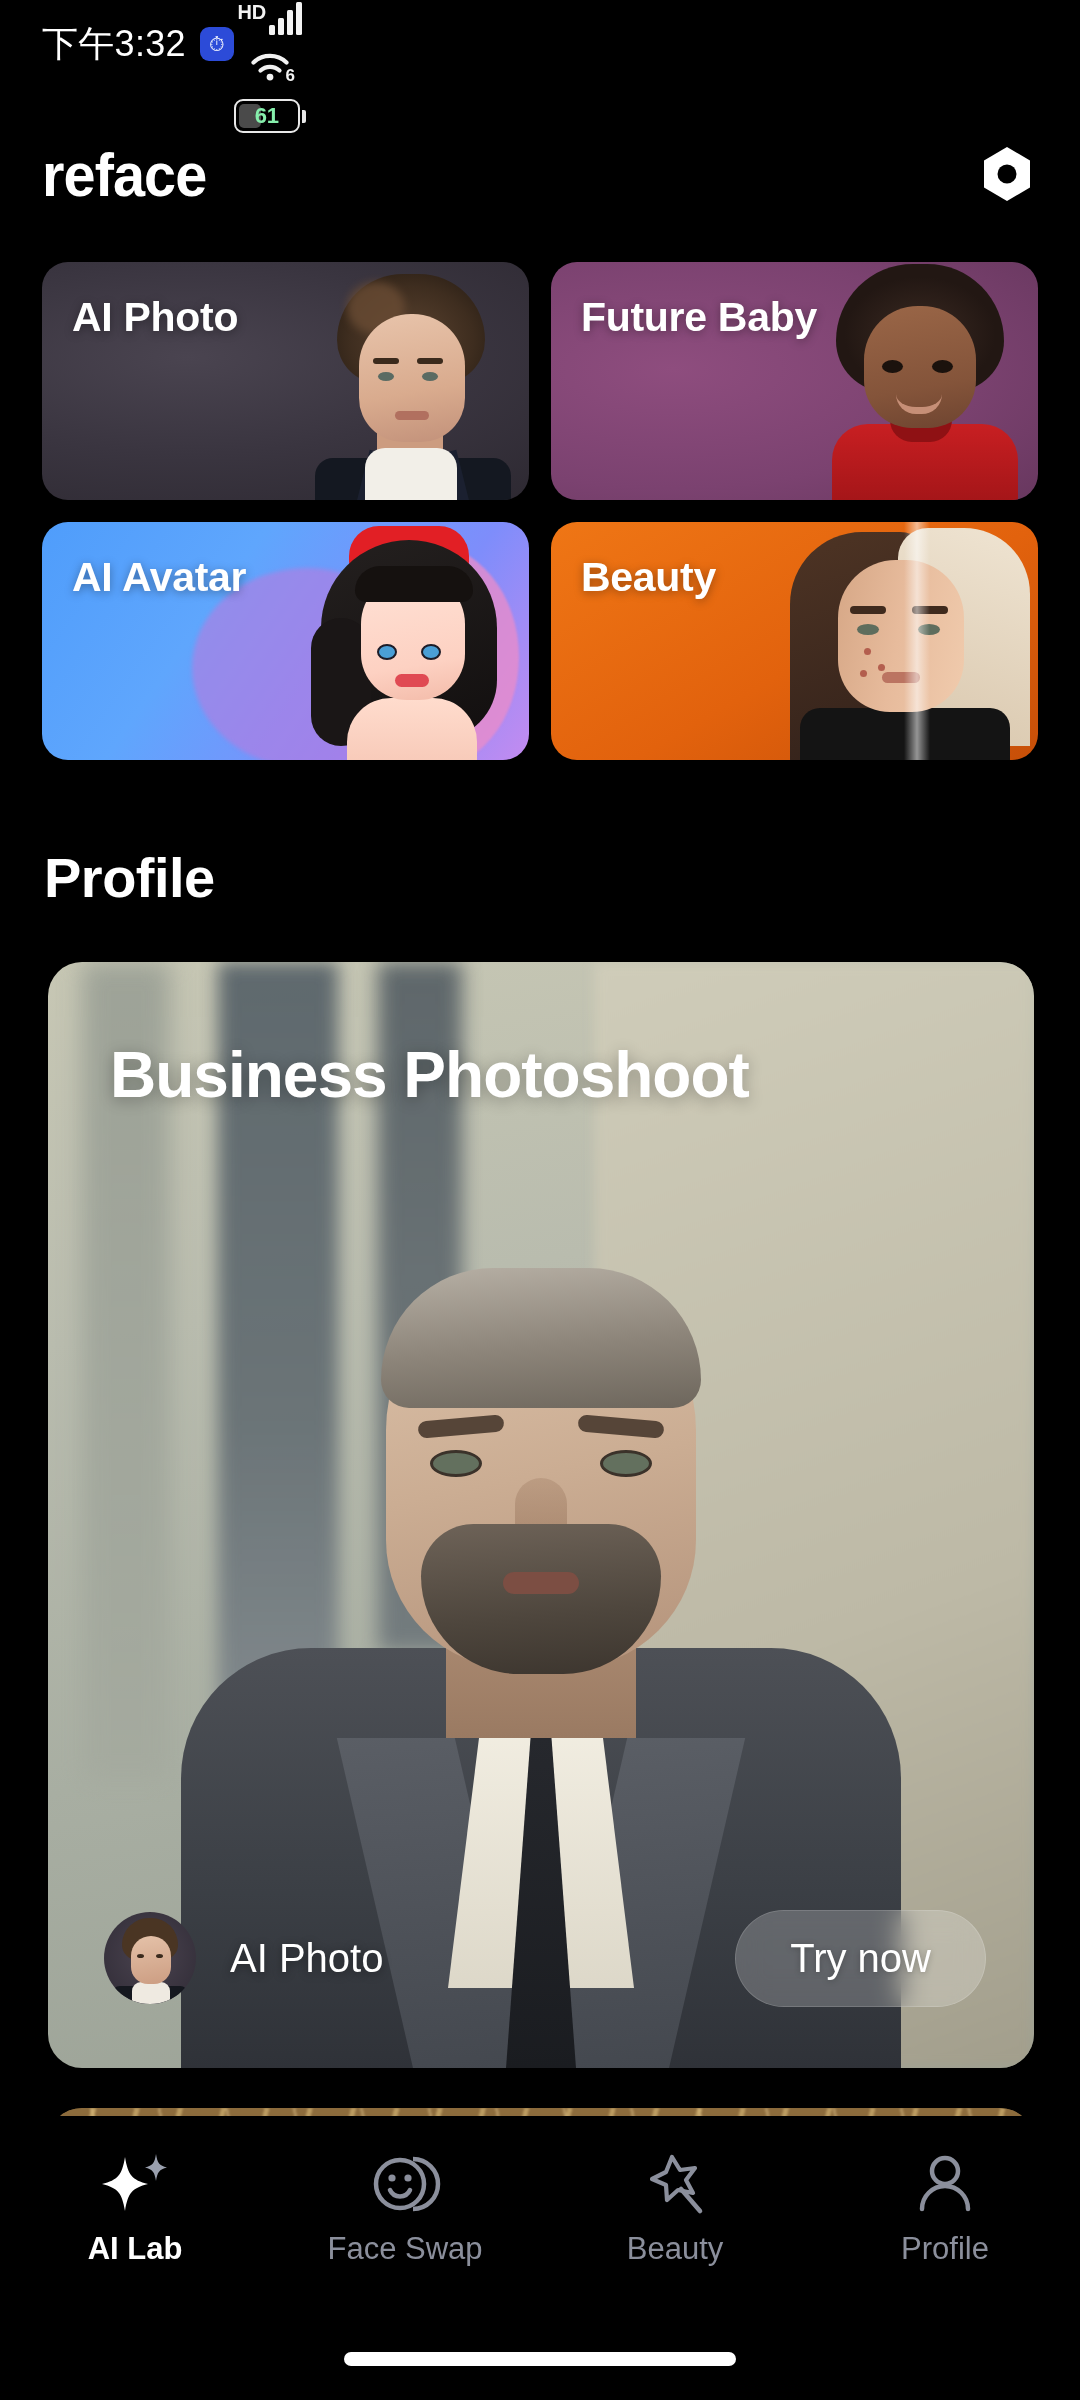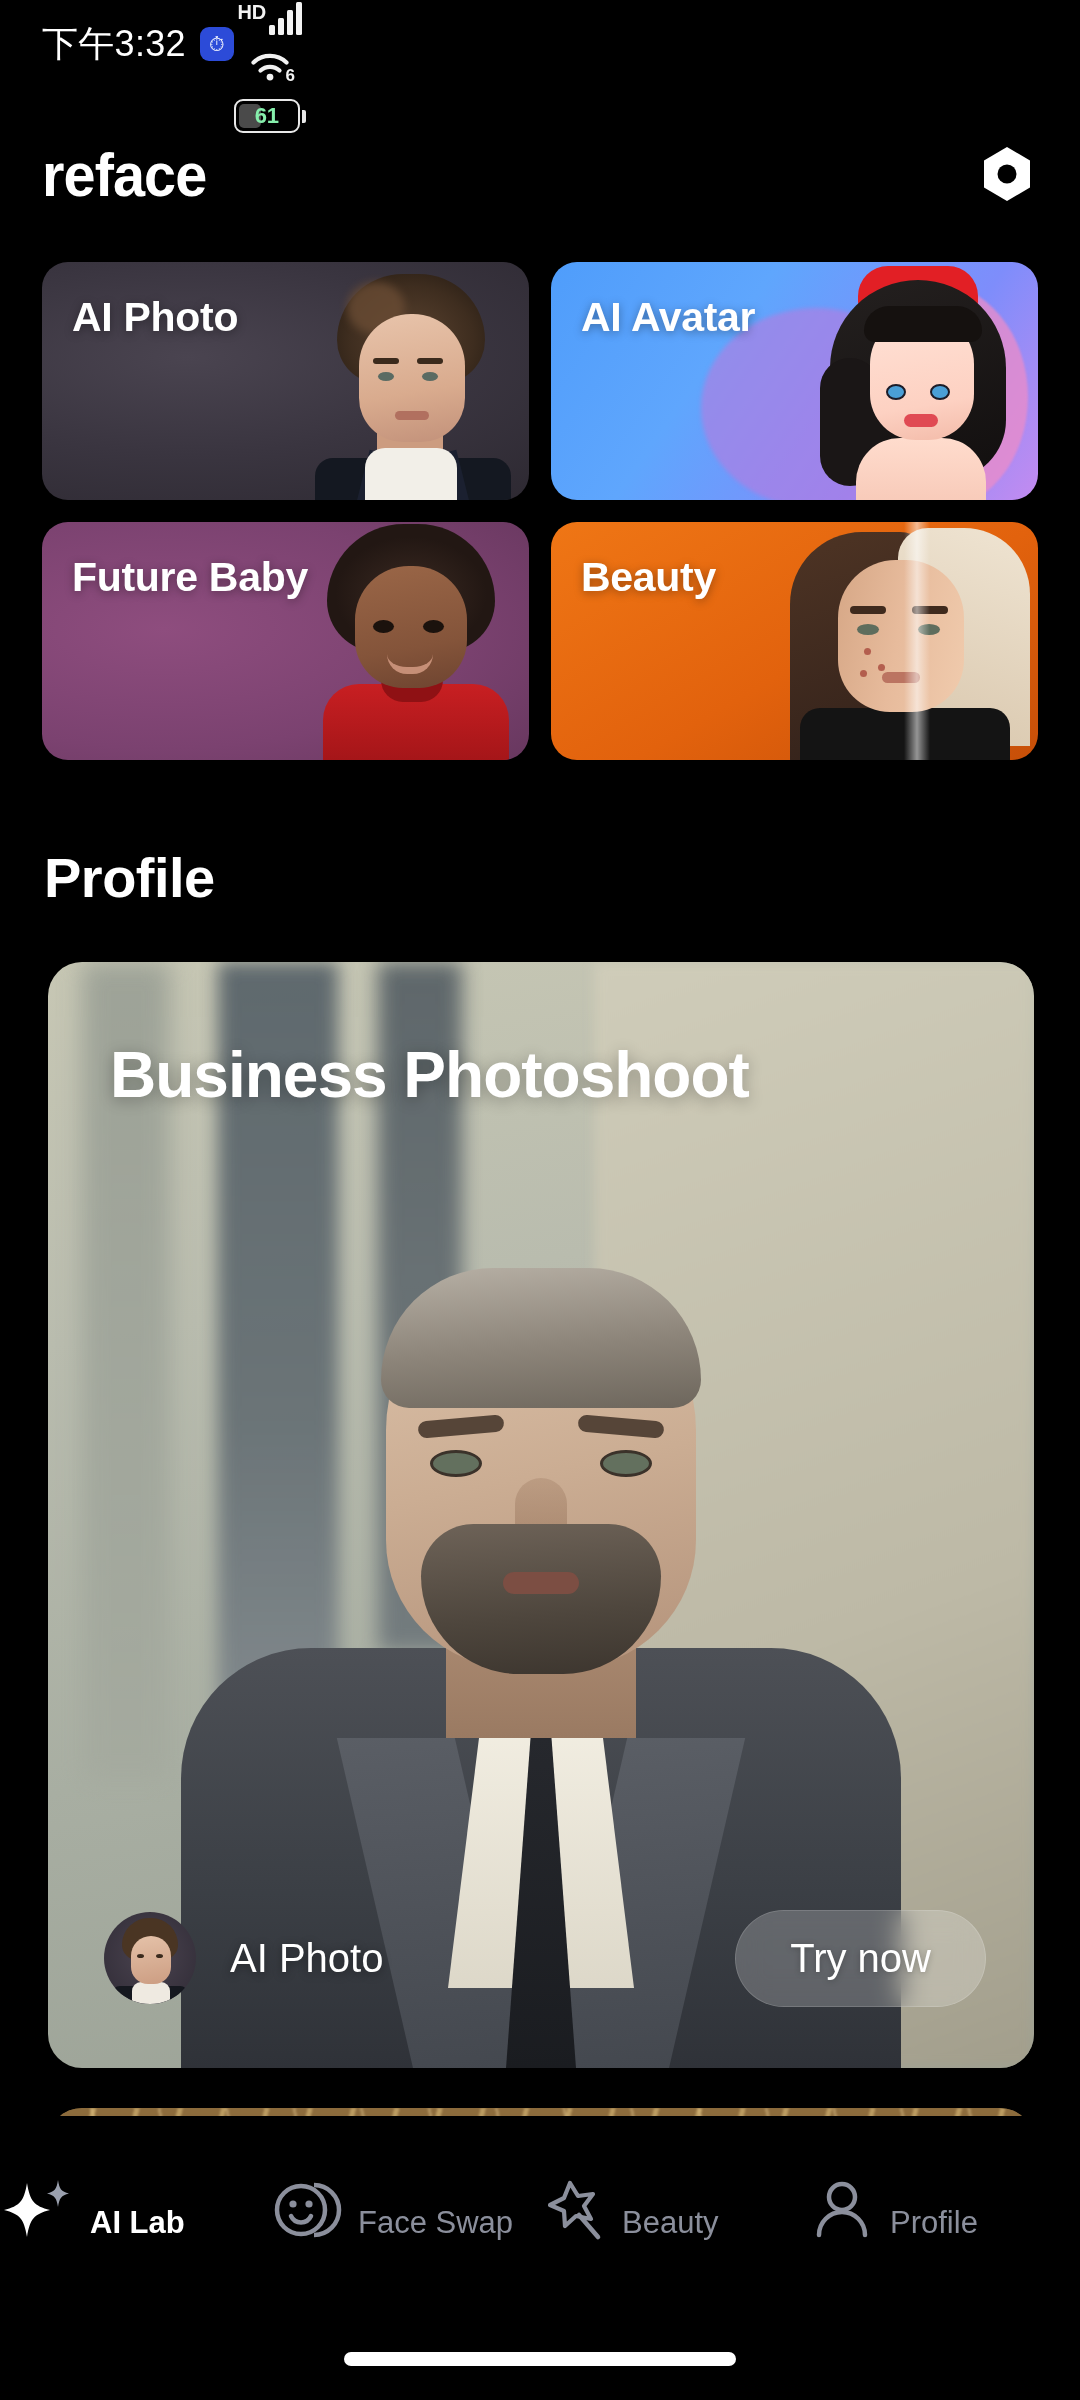--- a/index.html
+++ b/index.html
@@ -264,21 +264,21 @@
       linear-gradient(180deg,#8e6d3d 0%, #6f5330 100%);
     filter:blur(1px);
   }
 
   
   .navbar {
     position:absolute; left:0; bottom:96px; width:1080px; height:188px;
     background:#000; display:flex; align-items:center; z-index:20;
   }
   .nav-item {
-    flex:1; display:flex; align-items:flex-end; gap:16px;
+    flex:1; display:flex; flex-direction:column; align-items:center; gap:16px;
   }
   .nav-ico { height:62px; display:flex; align-items:flex-end; justify-content:center; }
   .nav-label { font-size:31px; font-weight:400; color:#8b8f9c; }
   .nav-item.active .nav-label { color:#fff; font-weight:600; }
 
   .home-ind {
     position:absolute; left:50%; transform:translateX(-50%); bottom:34px;
     width:392px; height:14px; border-radius:8px; background:#fff; z-index:21;
   }
 </style>
@@ -343,56 +343,56 @@
           <div class="ap-face">
             <span class="ap-brow l"></span>
               <span class="ap-brow r"></span>
             <span class="ap-eye l"></span>
               <span class="ap-eye r"></span>
             <span class="ap-lip"></span>
           </div>
         </div>
       </div>
       <div class="card-label">AI Photo</div>
+    </div>
+
+    <div class="card">
+      <div class="card-art bg-baby">
+        <div class="baby-figure">
+          <div class="bb-hair"></div>
+          <div class="bb-sweater"></div>
+          <div class="bb-collar"></div>
+          <div class="bb-face">
+            <span class="bb-eye l"></span>
+              <span class="bb-eye r"></span>
+            <span class="bb-smile"></span>
+          </div>
+        </div>
+      </div>
+      <div class="card-label">Future Baby</div>
     </div>
 
     <div class="card">
       <div class="card-art bg-avatar">
         <div class="av-blob1"></div>
           <div class="av-blob2"></div>
         <div class="avatar-figure">
           <div class="av-hat"></div>
           <div class="av-hair"></div>
           <div class="av-hair2"></div>
           <div class="av-body"></div>
           <div class="av-face">
             <span class="av-eye l"></span>
               <span class="av-eye r"></span>
             <span class="av-lip"></span>
           </div>
           <div class="av-bang"></div>
         </div>
       </div>
       <div class="card-label">AI Avatar</div>
-    </div>
-
-    <div class="card">
-      <div class="card-art bg-baby">
-        <div class="baby-figure">
-          <div class="bb-hair"></div>
-          <div class="bb-sweater"></div>
-          <div class="bb-collar"></div>
-          <div class="bb-face">
-            <span class="bb-eye l"></span>
-              <span class="bb-eye r"></span>
-            <span class="bb-smile"></span>
-          </div>
-        </div>
-      </div>
-      <div class="card-label">Future Baby</div>
     </div>
 
     <div class="card">
       <div class="card-art bg-beauty">
         <div class="beauty-figure">
           <div class="bt-hairL"></div>
           <div class="bt-hairR"></div>
           <div class="bt-shirt"></div>
           <div class="bt-face">
             <span class="bt-brow l"></span>

